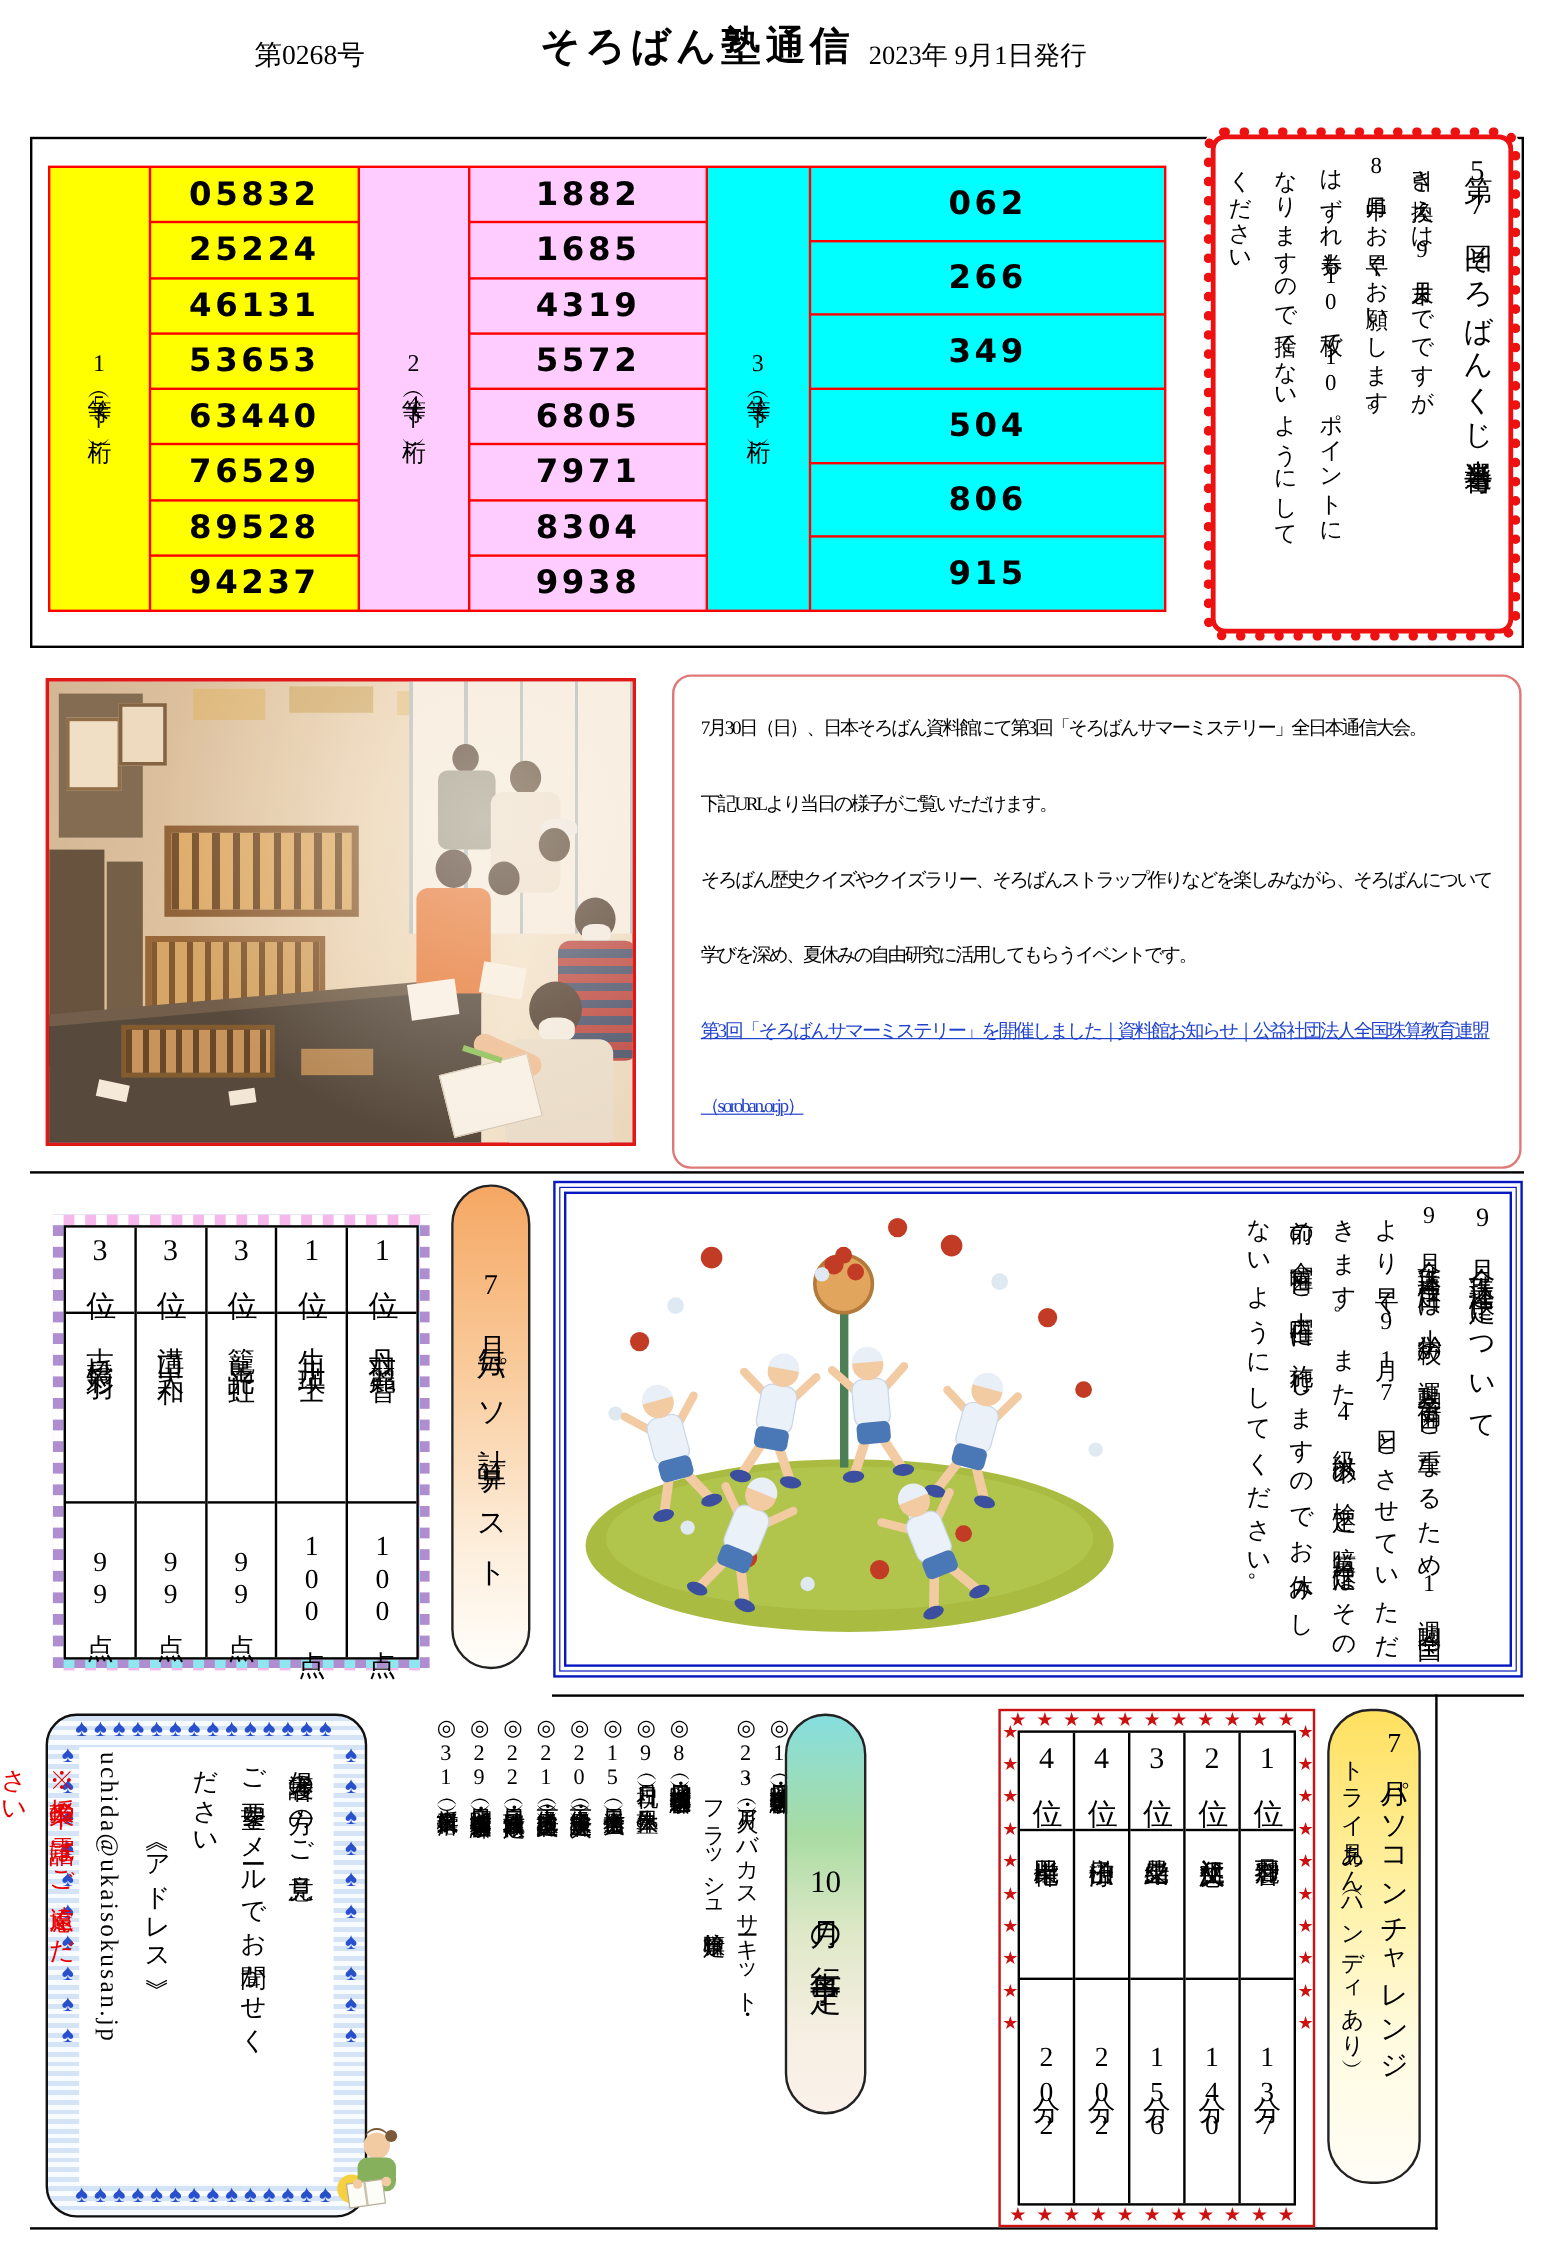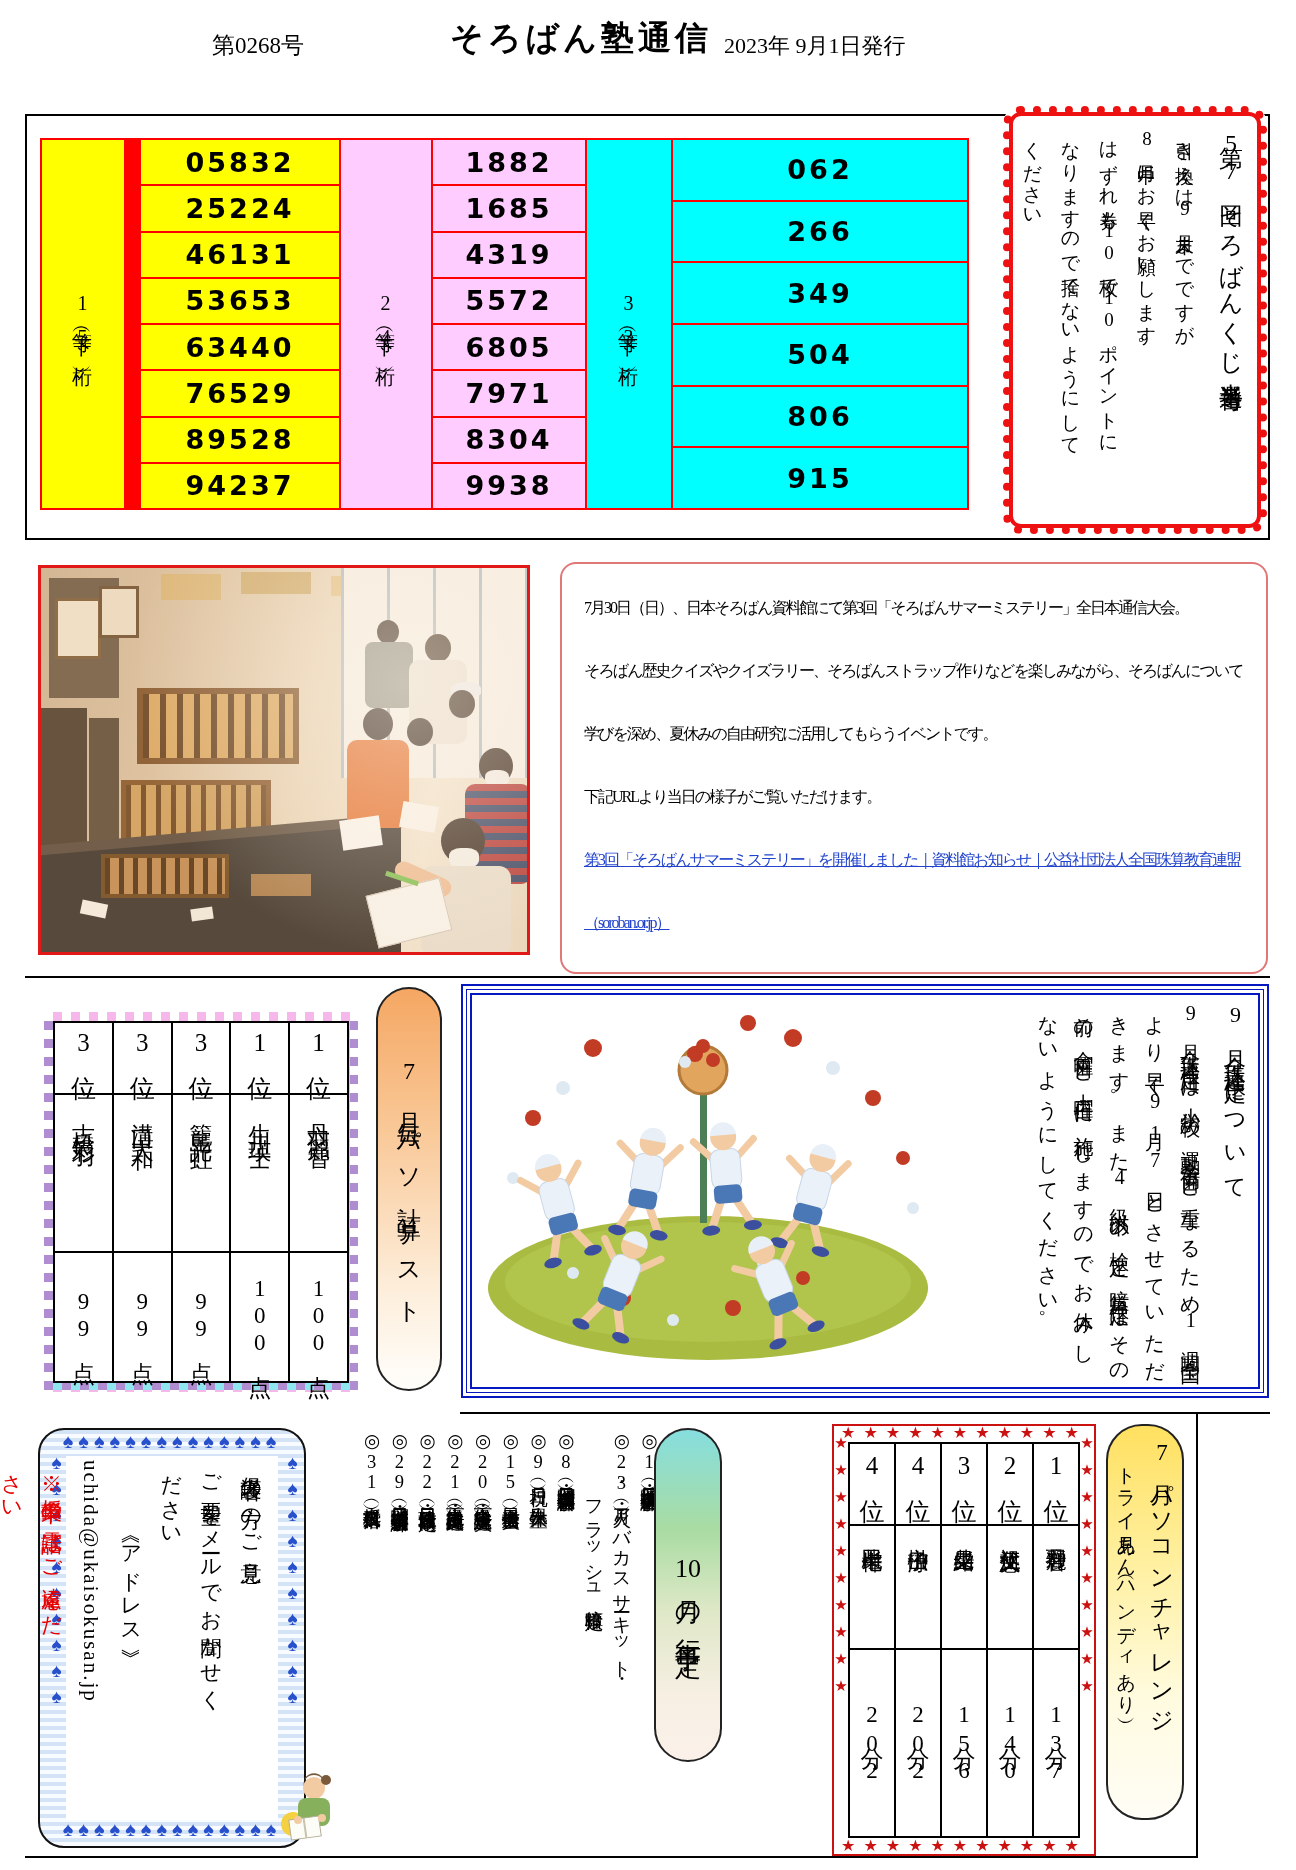--- a/index.html
+++ b/index.html
@@ -20,22 +20,22 @@
   #lot-table{position:absolute;left:13px;top:22px;height:368px;display:flex;background:#ff0000;padding:2px;gap:2px;}
   .lot-group{display:flex;gap:2px;}
   .lot-label{display:flex;align-items:center;justify-content:center;}
   .lot-label span{font-size:20px;letter-spacing:3px;}
   .lot-nums{display:flex;flex-direction:column;gap:2px;}
   .lot-cell{flex:1;display:flex;align-items:center;justify-content:center;
             font-family:"DejaVu Sans","Liberation Sans",sans-serif;font-weight:700;font-size:27px;letter-spacing:3px;}
   .g0 .lot-label,.g0 .lot-cell{background:#ffff00;}
   .g1 .lot-label,.g1 .lot-cell{background:#ffccff;}
   .g2 .lot-label,.g2 .lot-cell{background:#00ffff;}
-  .g0 .lot-label{width:82px;} .g0 .lot-nums{width:198px;margin-left:15px;}
-  .g1 .lot-label{width:90px;} .g1 .lot-nums{width:152px;}
+  .g0 .lot-label{width:82px;} .g0 .lot-nums{width:172px;}
+  .g1 .lot-label{width:90px;} .g1 .lot-nums{width:196px;}
   .g2 .lot-label{width:84px;} .g2 .lot-nums{width:294px;}
 
   #lot-notice{position:absolute;left:976px;top:-10px;width:264px;height:428px;background:#fff;border-radius:18px;}
   #lot-notice::before{content:"";position:absolute;inset:0;border:8px dotted #ee1111;border-radius:18px;}
   #lot-notice::after{content:"";position:absolute;inset:6px;border:4px solid #ee1111;border-radius:12px;}
   #lot-notice-content{position:absolute;inset:18px;writing-mode:vertical-rl;text-orientation:upright;padding:4px 2px;}
   #lot-notice-title{font-size:24px;letter-spacing:2px;margin-left:10px;line-height:1.4;}
   .notice-line{font-size:19px;letter-spacing:1px;line-height:2.0;}
 
   
@@ -242,22 +242,22 @@
     <div class="ph" style="left:344px;top:308px;width:34px;height:5px;background:#7ac14e;transform:rotate(18deg);"></div>
     <div class="ph" style="left:300px;top:250px;width:40px;height:30px;background:#fcfbf7;transform:rotate(-8deg);"></div>
     <div class="ph" style="left:360px;top:236px;width:36px;height:26px;background:#fbf9f2;transform:rotate(10deg);"></div>
     <div class="ph" id="photo-overlay"></div>
   </div>
 
   <div class="abs" id="event-box">
     <div>
 
     <p>7月30日（日）、日本そろばん資料館にて第3回「そろばんサマーミステリー」全日本通信大会。</p>
+        <p>下記URLより当日の様子がご覧いただけます。</p>
         <p>そろばん歴史クイズやクイズラリー、そろばんストラップ作りなどを楽しみながら、そろばんについて学びを深め、夏休みの自由研究に活用してもらうイベントです。</p>
-        <p>下記URLより当日の様子がご覧いただけます。</p>
       </div>
     <p>
       <a id="event-link">第3回「そろばんサマーミステリー」を開催しました｜資料館お知らせ｜公益社団法人全国珠算教育連盟（soroban.or.jp）</a>
     </p>
   </div>
 
   <div class="hline" style="left:25px;top:976px;width:1245px;"></div>
 
   <div class="abs" id="mp-wrap">
     <div id="mp-grid">

